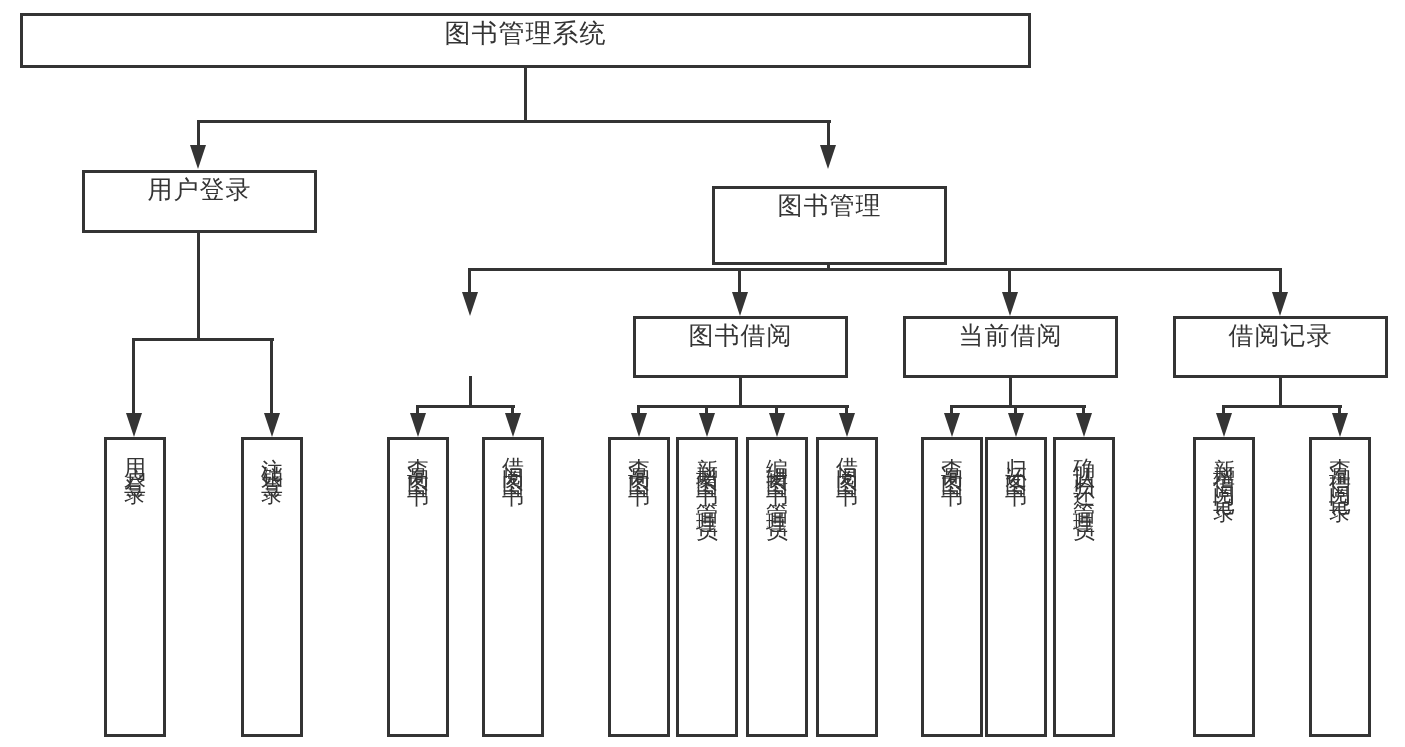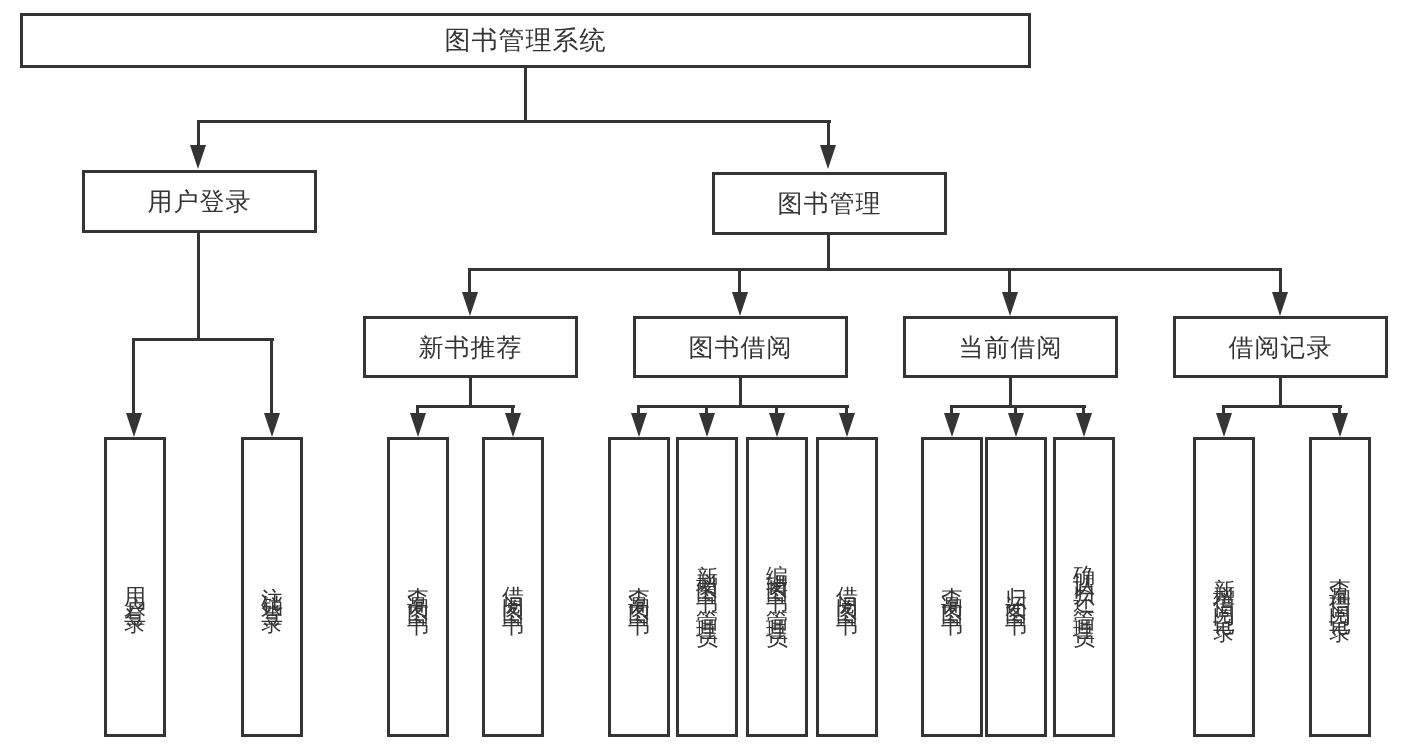--- a/index.html
+++ b/index.html
@@ -8,21 +8,21 @@
     width:1405px;height:747px;
     background:#ffffff;
     font-family:"Liberation Sans","DejaVu Sans",sans-serif;
     overflow:hidden;
   }
   .box{
     position:absolute;
     box-sizing:border-box;
     border:3px solid #343434;
     background:#ffffff;
-    display:flex;align-items:center;justify-content:center;
+    display:flex;align-items:flex-start;justify-content:center;
     color:#343434;
     z-index:2;
   }
   .box.h{font-size:25px;letter-spacing:1px;}
   .box.root{font-size:26px;}
   .box.v span{
     writing-mode:vertical-lr;
     text-orientation:mixed;
     font-size:22px;
     letter-spacing:9px;
@@ -58,21 +58,21 @@
   <div class="vline" style="left:524px;top:66px;height:54px;"></div>
   <div class="hline" style="left:197px;top:120px;width:634px;"></div>
   <div class="vline" style="left:197px;top:120px;height:26px;"></div>
   <div class="arrow" style="left:190px;top:145px;"></div>
   <div class="vline" style="left:827px;top:120px;height:26px;"></div>
   <div class="arrow" style="left:820px;top:145px;"></div>
 
   <div class="box h" style="left:82px;top:170px;width:235px;height:63px;">
     <span>用户登录</span>
   </div>
-  <div class="box h" style="left:712px;top:172px;width:235px;height:63px;">
+  <div class="box h" style="left:712px;top:186px;width:235px;height:79px;">
     <span>图书管理</span>
   </div>
 
   <div class="vline" style="left:197px;top:231px;height:107px;"></div>
   <div class="hline" style="left:132px;top:338px;width:142px;"></div>
   <div class="vline" style="left:132px;top:338px;height:75px;"></div>
   <div class="arrow" style="left:126px;top:413px;"></div>
   <div class="vline" style="left:270px;top:338px;height:75px;"></div>
   <div class="arrow" style="left:264px;top:413px;"></div>
 
@@ -80,23 +80,20 @@
   <div class="hline" style="left:468px;top:268px;width:814px;"></div>
   <div class="vline" style="left:468px;top:268px;height:24px;"></div>
   <div class="arrow" style="left:462px;top:292px;"></div>
   <div class="vline" style="left:738px;top:268px;height:24px;"></div>
   <div class="arrow" style="left:732px;top:292px;"></div>
   <div class="vline" style="left:1008px;top:268px;height:24px;"></div>
   <div class="arrow" style="left:1002px;top:292px;"></div>
   <div class="vline" style="left:1279px;top:268px;height:24px;"></div>
   <div class="arrow" style="left:1272px;top:292px;"></div>
 
-  <div class="box h" style="left:363px;top:316px;width:215px;height:62px;">
-    <span>新书推荐</span>
-  </div>
   <div class="box h" style="left:903px;top:316px;width:215px;height:62px;">
     <span>当前借阅</span>
   </div>
   <div class="box h" style="left:633px;top:316px;width:215px;height:62px;">
     <span>图书借阅</span>
   </div>
   <div class="box h" style="left:1173px;top:316px;width:215px;height:62px;">
     <span>借阅记录</span>
   </div>
 

